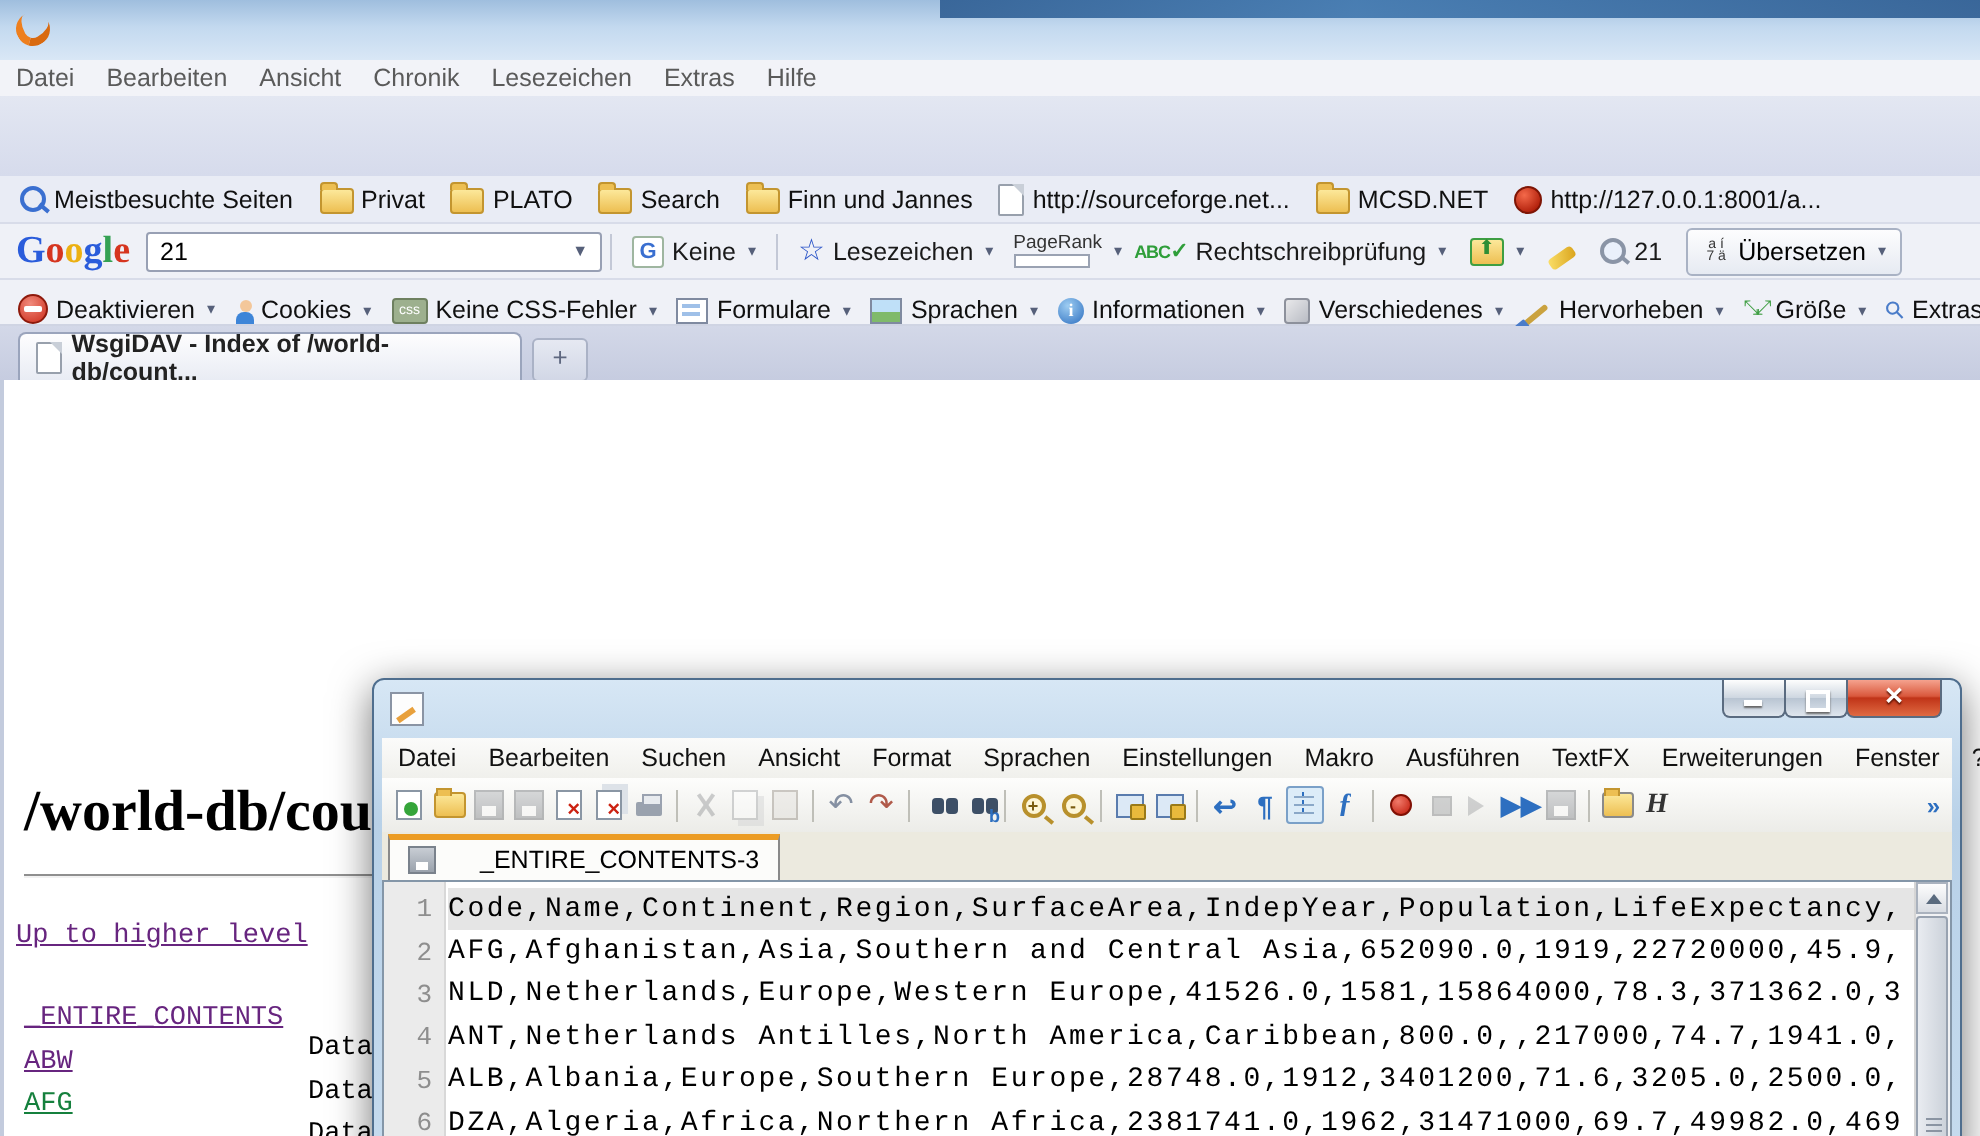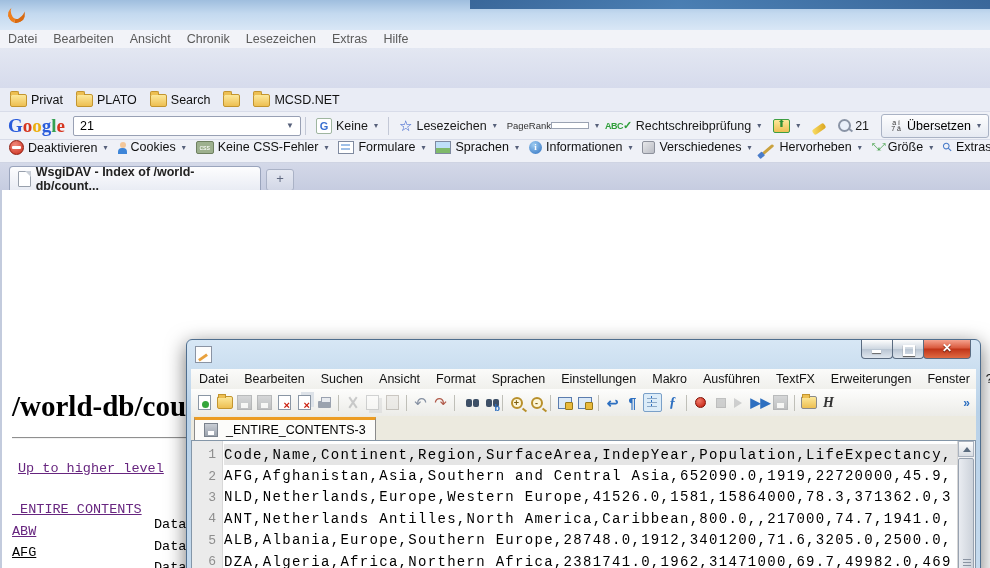--- a/index.html
+++ b/index.html
@@ -21,21 +21,21 @@
     border-left:4px solid #ee7f1e;border-bottom:4px solid #d96a10;transform:rotate(-30deg)}
   #ff-menubar{left:0;top:30px;width:990px;height:18px;background:#f2f3f8;border-bottom:1px solid #e3e5ee}
   #ff-menubar .mi{float:left;padding:2px 8px;color:#5a5a5a;font-size:12.5px}
   #ff-navbar{left:0;top:48px;width:990px;height:40px;
     background:linear-gradient(180deg,#e3e7f2,#d6dbec);border-bottom:1px solid #c2c8db}
   #ff-bmbar{left:0;top:88px;width:990px;height:24px;background:#e9ecf5;border-bottom:1px solid #d8dce9;
     display:flex;align-items:center;gap:5px;padding-left:6px;box-sizing:border-box}
   #ff-gbar{left:0;top:112px;width:990px;height:28px;background:#eff1f7;border-bottom:1px solid #d8dce9;
     display:flex;align-items:center;padding-left:8px;box-sizing:border-box}
   #ff-wdbar{left:0;top:140px;width:990px;height:23px;background:#eff1f7;border-bottom:1px solid #cfd4e3;
-    display:flex;align-items:flex-start;gap:4px;padding-left:6px;box-sizing:border-box;white-space:nowrap}
+    display:flex;align-items:flex-end;gap:4px;padding-left:6px;box-sizing:border-box;white-space:nowrap}
   #ff-tabbar{left:0;top:163px;width:990px;height:27px;
     background:linear-gradient(180deg,#d3d8e8,#c6cce0);border-bottom:1px solid #93a4c4}
   #ff-content{left:0;top:190px;width:990px;height:378px;background:#fff;border-left:2px solid #c3cbdd}
 
   
   .keyhole{left:8px;top:51px;width:90px;height:34px}
   .btn-back{position:absolute;left:0;top:0;width:32px;height:32px;border-radius:50%;
     background:radial-gradient(circle at 35% 28%,#9dcef6 0%,#3a79c8 55%,#1d4e92 100%);
     border:1px solid #27507f;color:#fff;font-size:22px;line-height:29px;text-align:center;font-weight:bold}
   .btn-fwd{position:absolute;left:30px;top:6px;width:34px;height:20px;border-radius:0 10px 10px 0;
@@ -84,21 +84,21 @@
 
   
   #g-logo{font-family:"Liberation Serif",serif;font-weight:bold;font-size:19px;letter-spacing:0;margin-right:8px}
   #g-box{width:228px;height:20px;background:#fff;border:1px solid #98a0b4;border-radius:2px;
     display:flex;align-items:center;padding-left:6px;box-sizing:border-box;font-size:12.5px}
   #g-box .dd{margin-left:auto;margin-right:6px}
   .g-btn{display:flex;align-items:center;gap:4px;padding:0 6px;font-size:12.5px;color:#1a1a1a}
   .i-gG{width:14px;height:14px;border:1px solid #9fb6a0;background:#fff;color:#3a6fd0;
     font-weight:bold;font-size:11px;text-align:center;line-height:14px;border-radius:2px}
   .i-star{color:#2b55c8;font-size:15px;line-height:14px}
-  #g-pr{display:flex;flex-direction:row;align-items:flex-start;line-height:9px;padding:0 4px}
+  #g-pr{display:flex;flex-direction:column;align-items:flex-start;line-height:9px;padding:0 4px}
   #g-pr .t{font-size:9.5px;color:#333}
   #g-pr .bar{width:36px;height:5px;border:1px solid #9aa2b2;background:#fff;margin-top:1px}
   .i-abc{color:#2f9e3a;font-weight:bold;font-size:9px;letter-spacing:-.5px}
   .i-abc::after{content:"✓";color:#2f9e3a;font-size:11px}
   .i-folderup{width:15px;height:12px;background:linear-gradient(#fce89a,#edbf52);border:1px solid #3e9e42;border-radius:2px}
   .i-folderup::after{content:"⬆";position:absolute;left:3px;top:-2px;color:#2f8e35;font-size:10px}
   .i-gold{width:14px;height:6px;background:linear-gradient(120deg,#fbe06a,#d9a21a);border-radius:2px;transform:rotate(-35deg);margin-top:6px}
   .i-magz{width:9px;height:9px;border:2px solid #8a94a6;border-radius:50%;background:#eaf0fb}
   .i-magz::after{content:"";position:absolute;left:8px;top:8px;width:5px;height:2px;background:#8a94a6;transform:rotate(40deg)}
   #g-translate{display:flex;align-items:center;gap:4px;border:1px solid #a9b2c4;border-radius:3px;
@@ -129,22 +129,22 @@
     border-radius:4px 4px 0 0;background:linear-gradient(#fdfdfe,#e9ecf4);
     display:flex;align-items:center;gap:5px;padding:0 8px;box-sizing:border-box;position:absolute;font-size:12.5px}
   #ff-newtab{left:266px;top:6px;width:26px;height:20px;border:1px solid #aab2c6;border-radius:3px;
     background:linear-gradient(#e6e9f2,#d2d7e6);position:absolute;text-align:center;color:#5a central6478;
     color:#5f6880;font-size:13px;line-height:18px}
 
   
   #page-h1{left:10px;top:200px;font-family:"Liberation Serif",serif;font-weight:bold;font-size:29px}
   #page-hr{left:10px;top:247px;width:968px;height:0;border-top:1px solid #8f8f8f;border-bottom:1px solid #f2f2f2}
   .listing{font-family:"Liberation Mono","DejaVu Sans Mono",monospace;font-size:13.5px;white-space:pre}
-  #up-link{left:16px;top:271px}
-  a.lk{text-decoration:underline;color:#000000}
+  #up-link{left:6px;top:271px}
+  a.lk{text-decoration:underline;color:#15803d}
   a.lk.v{color:#67257f}
   .row{left:0;top:0;width:990px;height:21px;position:absolute}
   .row .nm{position:absolute;left:10px}
   .row .ds{position:absolute;left:152px}
   .row .dt{position:absolute;left:292px}
 
   
   #npp{left:186px;top:339px;width:793px;height:240px;border:1px solid #4f6e8e;border-radius:6px 6px 0 0;
     background:linear-gradient(180deg,#d7e7f5,#b8d1e8 30%,#c6dbee);box-shadow:0 5px 20px rgba(0,0,0,.55);z-index:10}
   #npp-title{left:28px;top:7px;font-size:12.5px;color:#0c0c0c;position:absolute;white-space:nowrap}
@@ -192,21 +192,21 @@
     background:repeating-linear-gradient(#2d6fc0 0 2px,transparent 2px 4px)}
   .t-guide::before{content:"";position:absolute;left:3px;top:4px;width:10px;height:1px;background:#8aa8c8;box-shadow:0 4px 0 #8aa8c8,0 8px 0 #8aa8c8}
   .t-rec{width:9px;height:9px;border-radius:50%;background:radial-gradient(circle at 35% 30%,#f07a6a,#c01808);border:1px solid #801004}
   .t-stop{width:8px;height:8px;background:#8a94a2;border:1px solid #5f6a78}
   .t-play{width:0;height:0;border:5px solid transparent;border-left:8px solid #8a94a2}
   .t-ff{color:#2d6fc0;font-weight:bold;font-size:13px}
   .t-H{font-family:"Liberation Serif",serif;font-style:italic;font-weight:bold;font-size:14px;color:#333}
   #npp-chevron{margin-left:auto;margin-right:6px;color:#2d6fc0;font-weight:bold;font-size:12px}
   #npp-tabbar{position:absolute;left:4px;top:76px;right:4px;height:24px;background:#eceadf;border-bottom:1px solid #9a9a94}
   #npp-tab{position:absolute;left:3px;top:1px;height:20px;background:#fcfcfa;border:1px solid #8a8a8a;border-bottom:none;
-    border-top:3px solid #ec9c23;display:flex;align-items:center;gap:8px;padding:0 9px;font-size:12.5px}
+    border-top:3px solid #ec9c23;display:flex;align-items:center;gap:22px;padding:0 9px;font-size:12.5px}
   .tab-flop{width:12px;height:12px;background:linear-gradient(#c8cdd4,#9aa2ac);border:1px solid #7a828c}
   .tab-flop::after{content:"";position:absolute;left:3px;bottom:1px;width:6px;height:4px;background:#fff}
   #npp-editor{position:absolute;left:4px;top:100px;right:4px;bottom:0;background:#fff;border:1px solid #8496a8;border-bottom:none}
   #npp-gutter{position:absolute;left:0;top:0;width:30px;bottom:0;background:#ebebeb;border-right:1px solid #d8d8d8}
   #npp-lines{position:absolute;left:0;right:17px;top:3px;font-family:"Liberation Mono","DejaVu Sans Mono",monospace}
   .eline{display:flex;height:21.4px;align-items:center;white-space:pre}
   .eline .ln{width:24px;text-align:right;padding-right:8px;color:#8e8e8e;font-size:13px;flex:none}
   .eline .tx{flex:1;font-size:14px;letter-spacing:1.3px;color:#000;height:100%;display:flex;align-items:center;overflow:hidden}
   .eline.cur .tx{background:#e5e5e5}
   #npp-vsb{position:absolute;right:0;top:0;width:17px;bottom:0;background:#f1f2f4;border-left:1px solid #d5d5d5}
@@ -250,37 +250,50 @@
   <div class="abs nav-ico" id="ico-clock"><span class="ico i-clock"></span></div>
   <div class="abs nav-ico" id="ico-print"><span class="ico i-printer"></span></div>
   <div class="abs" id="urlbar">
     <span class="ico i-page"></span>
     <span class="url">http://127.0.0.1/world-db/country/</span>
   </div>
 </div>
 
 <div class="abs" id="ff-bmbar">
   <span class="bm-item">
+      <span class="ico i-mag"></span>
+      <span>Meistbesuchte Seiten</span>
+    </span>
+  <span class="bm-item">
       <span class="ico i-folder"></span>
       <span>Privat</span>
     </span>
   <span class="bm-item">
       <span class="ico i-folder"></span>
       <span>PLATO</span>
     </span>
   <span class="bm-item">
       <span class="ico i-folder"></span>
       <span>Search</span>
     </span>
   <span class="bm-item">
       <span class="ico i-folder"></span>
+      <span>Finn und Jannes</span>
+    </span>
+  <span class="bm-item">
+      <span class="ico i-page"></span>
+      <span>http://sourceforge.net...</span>
     </span>
   <span class="bm-item">
       <span class="ico i-folder"></span>
       <span>MCSD.NET</span>
+    </span>
+  <span class="bm-item">
+      <span class="ico i-reddot"></span>
+      <span>http://127.0.0.1:8001/a...</span>
     </span>
 </div>
 
 <div class="abs" id="ff-gbar">
   <span id="g-logo"><span style="color:#2a5cdb">G</span><span style="color:#d6351f">o</span><span style="color:#ecb012">o</span><span style="color:#2a5cdb">g</span><span style="color:#34a153">l</span><span style="color:#d6351f">e</span></span>
   <span id="g-box">
     <span>21</span>
     <span class="dd">▼</span>
   </span>
   <span class="sep"></span>

